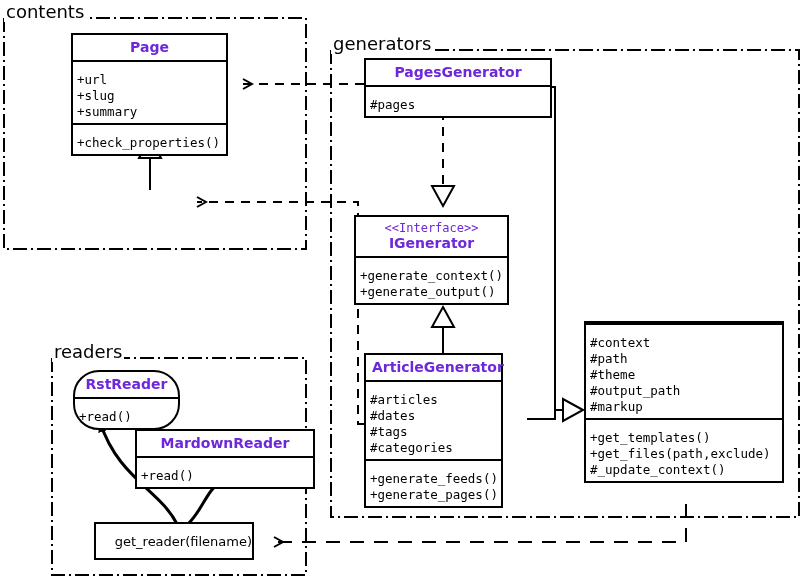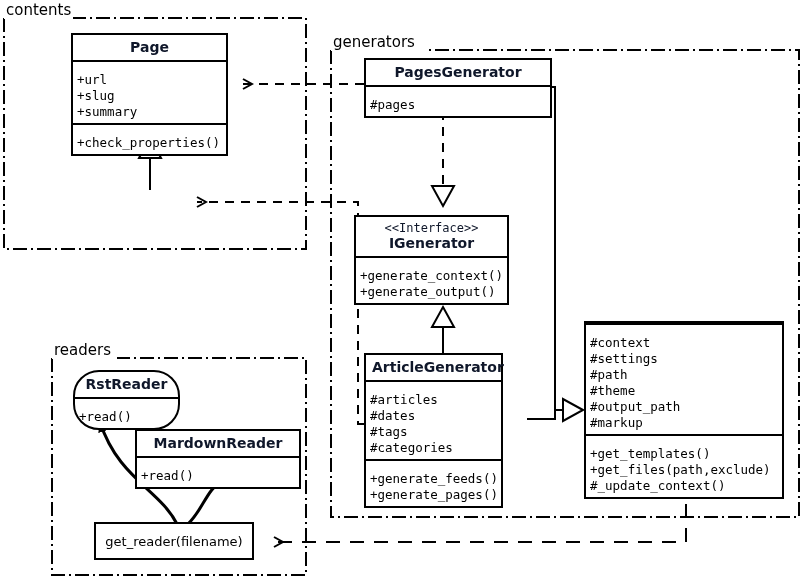--- a/index.html
+++ b/index.html
@@ -30,21 +30,21 @@
     background: #ffffff;
     border: 2px solid #000000;
     z-index: 5;
   }
   .uml-name {
     text-align: center;
     font-weight: bold;
     font-size: 14px;
     line-height: 1.0;
     padding: 5px 6px 6px 6px;
-    color: #0f172a;
+    color: #6d28d9;
     white-space: nowrap;
   }
   .uml-stereotype {
     display: block;
     font-weight: normal;
     font-size: 12px;
     font-family: "DejaVu Sans Mono", monospace;
     padding-bottom: 2px;
   }
   .uml-compartment {
@@ -60,34 +60,34 @@
     white-space: nowrap;
   }
   
   .plain-box {
     position: absolute;
     box-sizing: border-box;
     background: #ffffff;
     border: 2px solid #000000;
     display: flex;
     align-items: center;
-    justify-content: center;
+    justify-content: flex-end;
     z-index: 5;
   }
   .plain-box span {
     font-family: "DejaVu Sans", sans-serif;
     font-size: 13px;
     color: #000000;
     white-space: nowrap;
   }
   
   .pkg-label {
     position: absolute;
     font-family: "DejaVu Sans", sans-serif;
-    font-size: 15px;
+    font-size: 18px;
     color: #000000;
     background: #ffffff;
     z-index: 6;
     white-space: nowrap;
     padding: 0 2px;
   }
 </style>
 </head>
 <body>
 
@@ -207,41 +207,40 @@
     </div>
     <div class="uml-compartment">
       <div class="uml-member">+generate_feeds()</div>
       <div class="uml-member">+generate_pages()</div>
     </div>
   </div>
 
   <div class="uml-class" style="left:584px; top:321px; width:200px;">
     <div class="uml-compartment">
       <div class="uml-member">#context</div>
-      <div class="uml-member">#settings</div>
       <div class="uml-member">#path</div>
       <div class="uml-member">#theme</div>
       <div class="uml-member">#output_path</div>
       <div class="uml-member">#markup</div>
     </div>
     <div class="uml-compartment">
       <div class="uml-member">+get_templates()</div>
       <div class="uml-member">+get_files(path,exclude)</div>
       <div class="uml-member">#_update_context()</div>
     </div>
   </div>
 
   <div class="uml-class" style="left:73px; top:370px; width:107px;border-radius:26px;">
     <div class="uml-name">RstReader</div>
     <div class="uml-compartment">
       <div class="uml-member">+read()</div>
     </div>
   </div>
 
-  <div class="uml-class" style="left:135px; top:429px; width:166px;">
+  <div class="uml-class" style="left:135px; top:429px; width:180px;">
     <div class="uml-name">MardownReader</div>
     <div class="uml-compartment">
       <div class="uml-member">+read()</div>
     </div>
   </div>
 
   <div class="plain-box" style="left:94px; top:522px; width:160px; height:38px;">
     <span>get_reader(filename)</span>
   </div>
 

